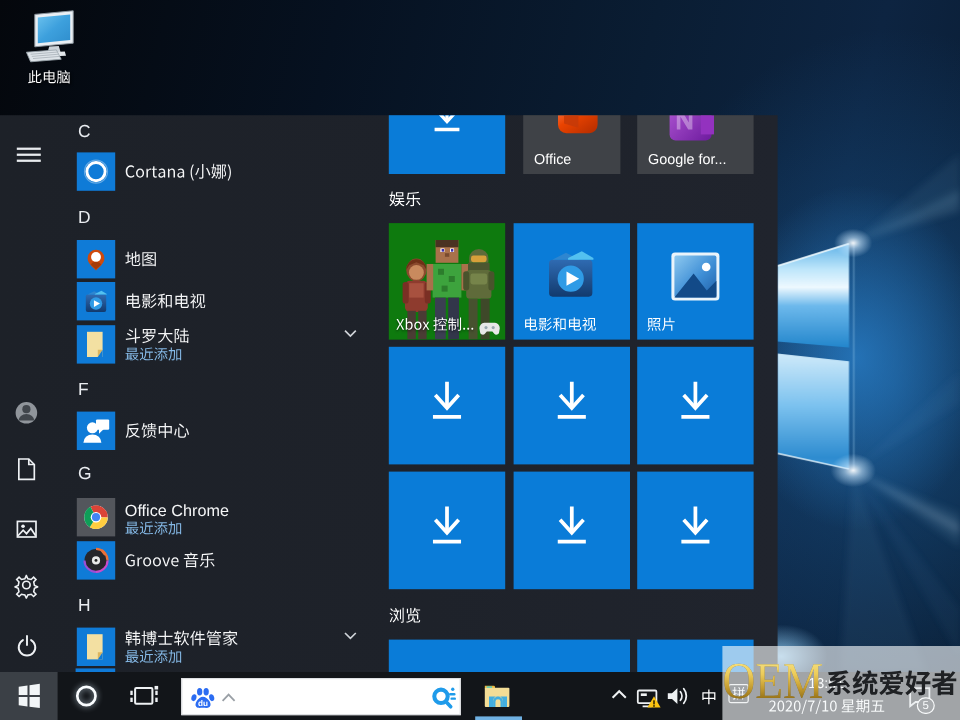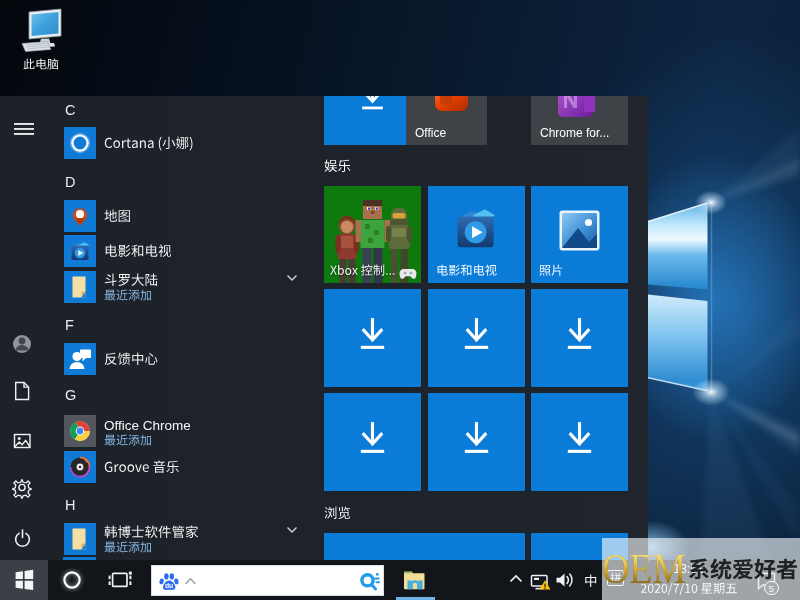--- a/index.html
+++ b/index.html
@@ -359,21 +359,21 @@
 <div style="position:absolute;left:63px;top:461px;width:33px;height:3px;background:#0f7ad8"></div>
 <div class="tile" style="left:324px;top:0;width:97px;height:49px">
         <svg width="97" height="49" viewBox="0 0 97 49">
           <g fill="none" stroke="#ffffff" stroke-width="2.76">
             <line x1="48.5" y1="-13.95" x2="48.5" y2="4.68"></line>
             <polyline points="39.875,-4.175 48.5,5.369999999999999 57.125,-4.175" fill="none"></polyline>
             <line x1="38.15" y1="11.924999999999999" x2="58.85" y2="11.924999999999999"></line>
           </g>
         </svg>
       </div>
-<div class="tile dark" style="left:406px;top:0;width:81px;height:49px">
+<div class="tile dark" style="left:436px;top:0;width:81px;height:49px">
         <svg width="97" height="49" viewBox="0 0 97 49">
           <defs>
             <linearGradient id="offg" x1="0" y1="0" x2="1" y2="1">
               <stop offset="0" stop-color="#ff8f6b"></stop>
               <stop offset="0.5" stop-color="#ea4300"></stop>
               <stop offset="1" stop-color="#b22c00"></stop>
             </linearGradient>
           </defs>
           <path d="M36,-12 h19 a7,7 0 0 1 7,7 v13 a7,7 0 0 1 -7,7 h-19 a7,7 0 0 1 -7,-7 v-13 a7,7 0 0 1 -7,-7 z" fill="url(#offg)"></path>
           <path d="M34,-6 l12,-4.5 v21 l-12,-3.5 z" fill="#c43a08" opacity="0.85"></path>
@@ -385,21 +385,21 @@
           <defs>
             <linearGradient id="ong" x1="0" y1="0" x2="1" y2="1">
               <stop offset="0" stop-color="#b35ad6"></stop>
               <stop offset="1" stop-color="#6d1b9e"></stop>
             </linearGradient>
           </defs>
           <rect x="27" y="-14" width="35" height="35" rx="5" fill="url(#ong)"></rect>
           <rect x="53" y="-9" width="11" height="25" fill="#9332bf"></rect>
           <path d="M33,-5 v17 h3 v-11 l6.5,11 h3.5 v-17 h-3 v11 l-6.5,-11 z" fill="#ffffff" opacity="0.35"></path>
         </svg>
-        <div class="txt" style="left:9px;top:29.5px;font-size:12px;color:#ffffff;line-height:14px;">Chrome for...</div>
+        <div class="txt" style="left:9px;top:29.5px;font-size:12px;color:#ffffff;line-height:14px;">Google for...</div>
       </div>
 <div class="gt" style="left:324px;top:62.5px;font-size:13.5px;color:#ffffff;"><svg width="27" height="13.5" viewBox="0 -880 2000 1000" aria-hidden="true">
           <g fill="currentColor">
             <path transform="translate(0,0)" d="M510 -727H824V-589H510ZM440 -793V-523H897V-793ZM382 -255V-188H595C562 -89 495 -23 346 19C363 33 383 63 391 81C542 34 618 -39 657 -143C710 -34 797 43 919 81C929 61 951 32 967 18C846 -14 757 -86 710 -188H962V-255H685C690 -289 694 -326 696 -365H926V-433H415V-365H622C620 -325 617 -289 611 -255ZM320 -565C308 -439 284 -332 248 -244C214 -272 178 -299 143 -323C162 -392 181 -477 199 -565ZM66 -292C115 -257 168 -216 216 -173C170 -87 111 -25 41 14C58 28 78 55 88 73C162 27 222 -37 270 -122C306 -87 337 -53 357 -24L412 -83C387 -117 349 -156 305 -195C352 -307 382 -449 394 -629L349 -637L337 -635H212C224 -703 234 -770 241 -830L174 -834C168 -773 157 -705 145 -635H43V-565H132C112 -462 88 -363 66 -292Z"></path>
             <path transform="translate(1000,0)" d="M236 -278C187 -189 109 -94 38 -32C56 -20 86 4 100 17C169 -52 253 -158 309 -254ZM692 -247C765 -167 851 -55 891 14L960 -22C919 -90 829 -198 757 -277ZM129 -351C139 -360 180 -364 247 -364H482V-18C482 -2 475 3 458 4C441 4 382 5 318 3C329 24 341 57 345 78C431 78 482 77 515 64C547 52 558 30 558 -18V-364H924L925 -440H558V-641H482V-440H201C219 -515 237 -609 245 -698C462 -703 716 -723 875 -763L832 -829C679 -789 398 -770 171 -764C169 -648 143 -519 135 -486C126 -450 117 -427 104 -422C112 -403 125 -367 129 -351Z"></path>
           </g>
         </svg></div>
 <div class="tile" style="left:324px;top:89.5px;width:97px;height:97px;background:#0e7a0e">
         <svg width="97" height="97" viewBox="0 0 97 97">
 <rect width="97" height="97" fill="#0e7a0e"></rect>

